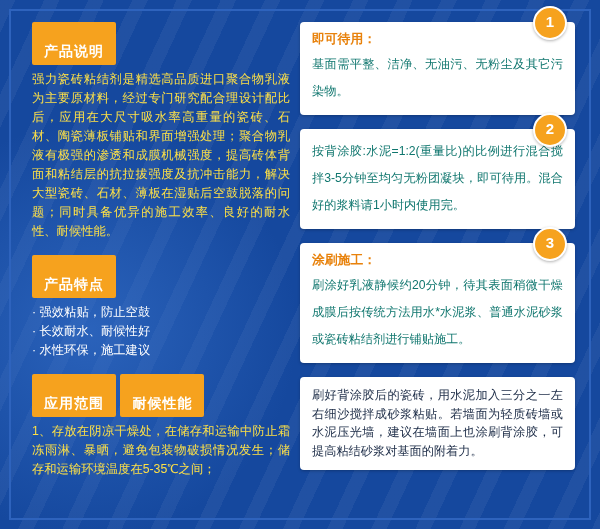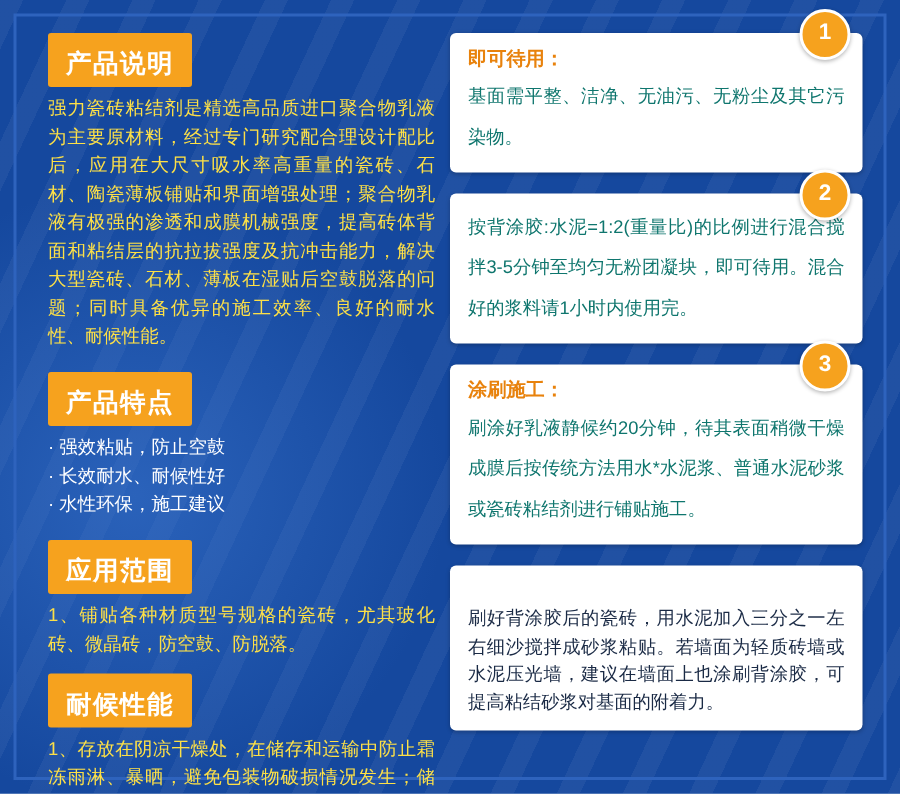--- a/index.html
+++ b/index.html
@@ -63,24 +63,24 @@
     position: absolute;
     left: 300px;
     top: 22px;
     width: 275px;
   }
 
   .sec-head {
     display: inline-block;
     background: #f6a21e;
     color: #ffffff;
-    font-size: 17px;
+    font-size: 14px;
     font-weight: bold;
     letter-spacing: 1px;
-    padding: 9px 12px 4px 12px;
+    padding: 21px 12px 4px 12px;
     border-radius: 2px;
     margin-bottom: 5px;
   }
   .body-text {
     color: #fde047;
     font-size: 12.3px;
     line-height: 19px;
     text-align: justify;
     margin: 0 0 14px 0;
   }
@@ -137,21 +137,21 @@
     line-height: 27px;
     text-align: center;
     box-shadow: 0 1px 3px rgba(0,0,0,0.3);
   }
   .badge.b1 { right: 8px; top: -16px; }
   .badge.b2 { right: 8px; top: -16px; }
   .badge.b3 { right: 8px; top: -16px; }
   .note-card {
     background: #ffffff;
     border-radius: 4px;
-    padding: 26px 12px 10px 12px;
+    padding: 9px 12px 10px 12px;
     box-shadow: 0 1px 3px rgba(0,0,0,0.25);
   }
   .note-text {
     color: #1a2a45;
     font-size: 12.2px;
     line-height: 18.5px;
     text-align: justify;
     margin: 0;
   }
 </style>
@@ -169,21 +169,20 @@
     <p class="body-text">强力瓷砖粘结剂是精选高品质进口聚合物乳液为主要原材料，经过专门研究配合理设计配比后，应用在大尺寸吸水率高重量的瓷砖、石材、陶瓷薄板铺贴和界面增强处理；聚合物乳液有极强的渗透和成膜机械强度，提高砖体背面和粘结层的抗拉拔强度及抗冲击能力，解决大型瓷砖、石材、薄板在湿贴后空鼓脱落的问题；同时具备优异的施工效率、良好的耐水性、耐候性能。</p>
 
     <div class="sec-head">产品特点</div>
     <div class="bullets">
       <div>· 强效粘贴，防止空鼓</div>
       <div>· 长效耐水、耐候性好</div>
       <div>· 水性环保，施工建议</div>
     </div>
 
     <div class="sec-head">应用范围</div>
-    <p class="body-text tight">1、铺贴各种材质型号规格的瓷砖，尤其玻化砖、微晶砖，防空鼓、防脱落。</p>
 
     <div class="sec-head">耐候性能</div>
     <p class="body-text tight">1、存放在阴凉干燥处，在储存和运输中防止霜冻雨淋、暴晒，避免包装物破损情况发生；储存和运输环境温度在5-35℃之间；</p>
     
   </div>
 
   <div class="right-col">
 
     <div class="card">
       <div class="badge b1">1</div>

